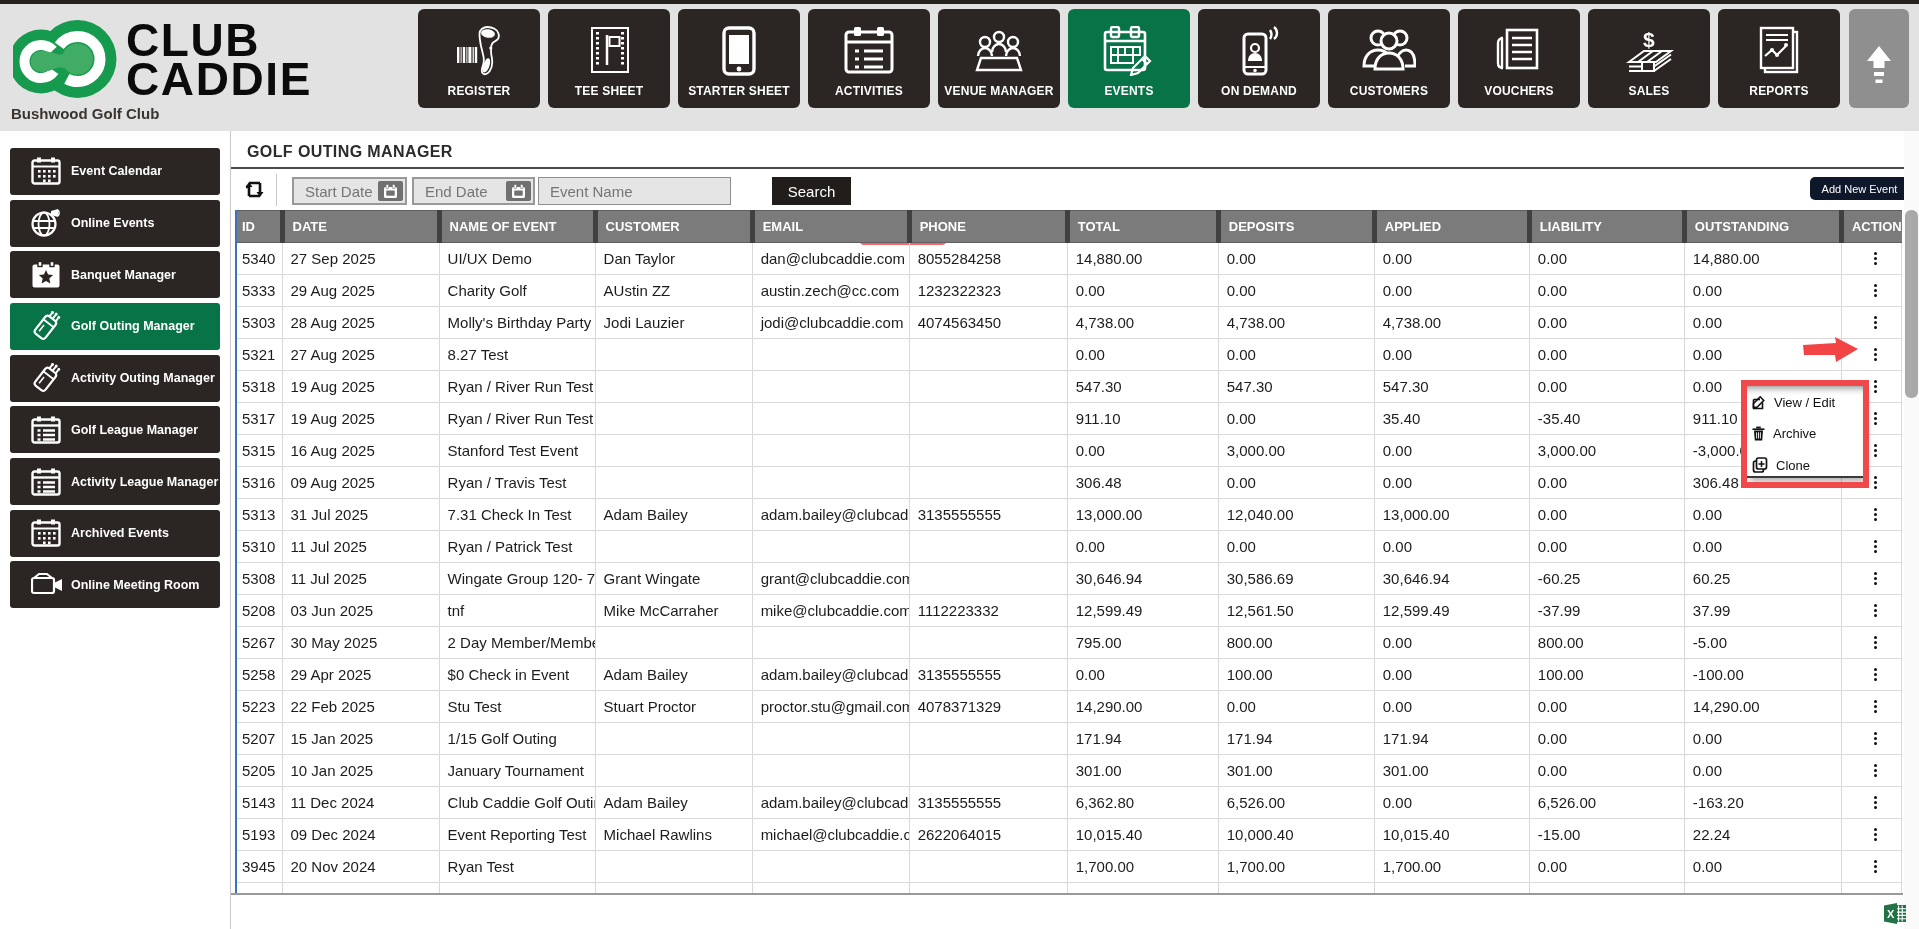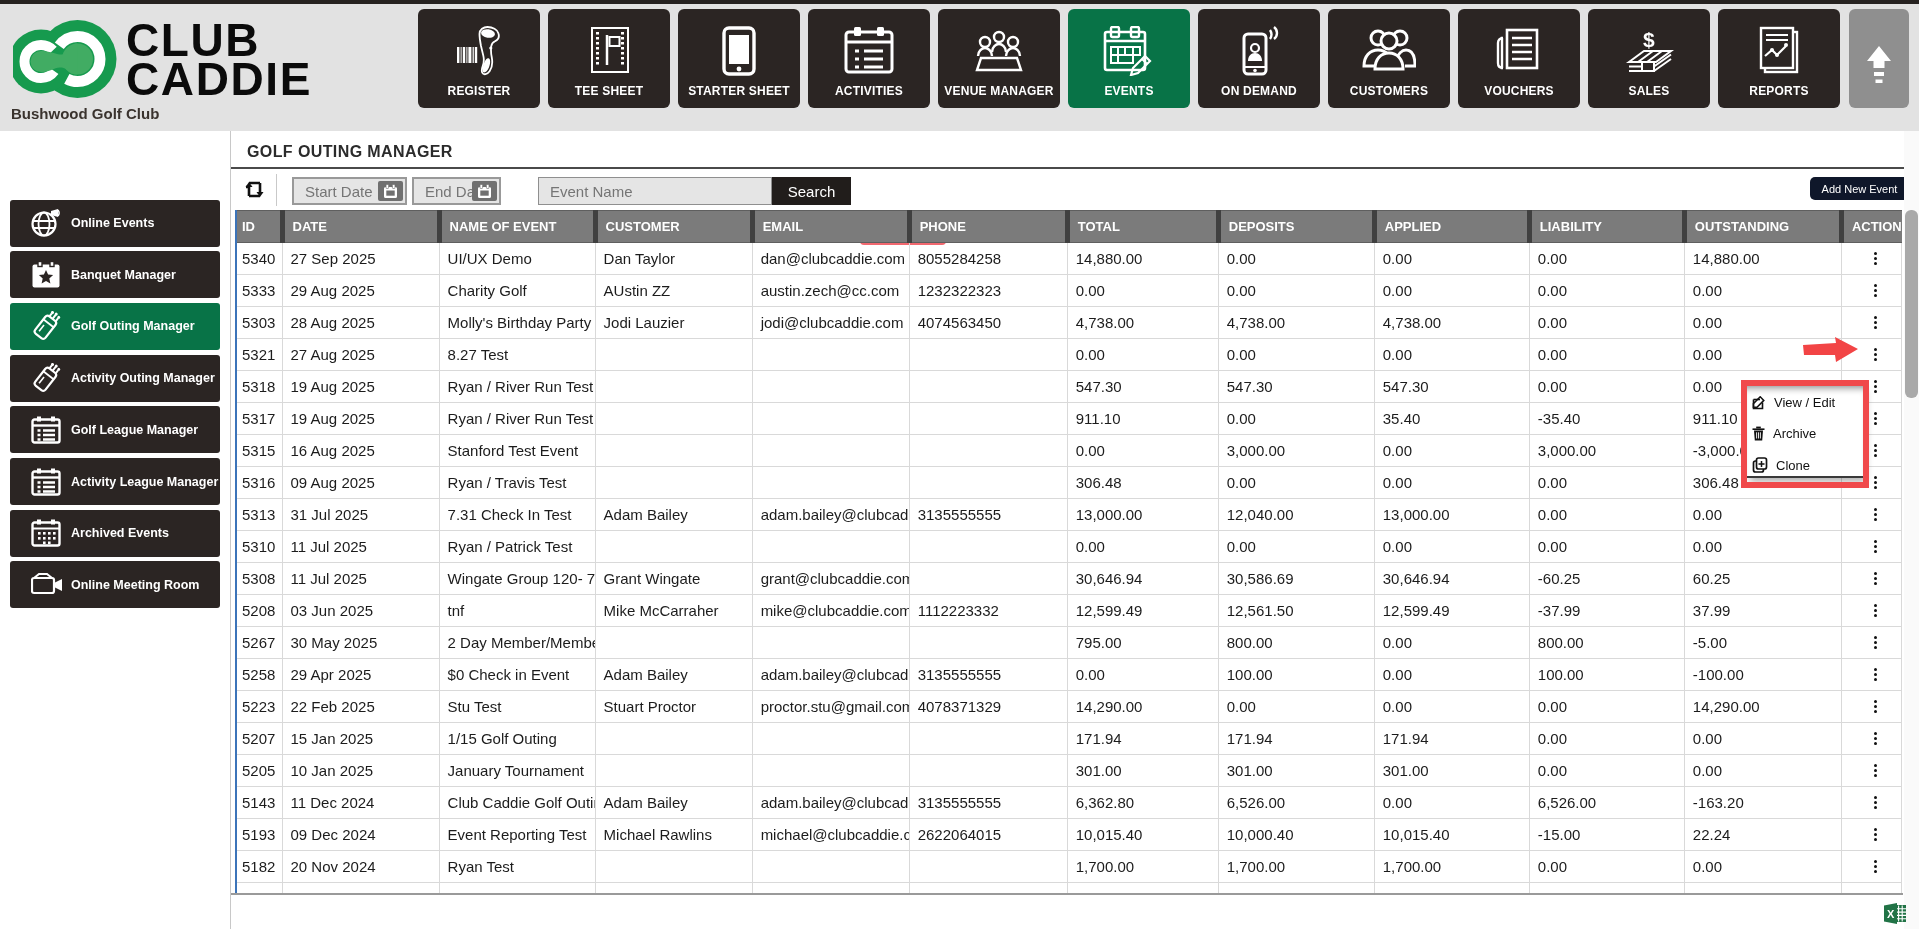--- a/index.html
+++ b/index.html
@@ -234,20 +234,41 @@
     </div>
   </div>
 <div id="upbtn"><svg width="60" height="99" viewBox="0 0 60 99">
       <path d="M30 37 L42 52 H35.5 V59 H24.5 V52 H18 z" fill="#fff"></path>
       <g fill="#fff">
         <rect x="25" y="63" width="10" height="4"></rect>
         <rect x="26.5" y="70.5" width="7" height="3.5"></rect>
       </g>
     </svg></div>
 <div id="sidebar">
+    <div class="sbtn" style="top:16.8px">
+      <svg width="30" height="28" viewBox="0 0 30 28">
+        <rect x="1.5" y="3.5" width="27" height="23" rx="2" fill="none" stroke="#fff" stroke-width="2.4"></rect>
+        <path d="M1.5 9.5 h27" stroke="#fff" stroke-width="2"></path>
+        <rect x="6" y="0.5" width="4" height="5" fill="#fff"></rect>
+        <rect x="20" y="0.5" width="4" height="5" fill="#fff"></rect>
+        <g fill="#fff">
+          <rect x="7" y="13" width="2.6" height="2.6"></rect>
+          <rect x="12" y="13" width="2.6" height="2.6"></rect>
+          <rect x="17" y="13" width="2.6" height="2.6"></rect>
+          <rect x="22" y="13" width="2.6" height="2.6"></rect>
+          <rect x="7" y="18" width="2.6" height="2.6"></rect>
+          <rect x="12" y="18" width="2.6" height="2.6"></rect>
+          <rect x="17" y="18" width="2.6" height="2.6"></rect>
+          <rect x="22" y="18" width="2.6" height="2.6"></rect>
+          <rect x="12" y="22.5" width="2.6" height="2.6"></rect>
+          <rect x="17" y="22.5" width="2.6" height="2.6"></rect>
+        </g>
+      </svg>
+      <div class="lbl">Event Calendar</div>
+    </div>
     <div class="sbtn" style="top:68.5px">
       <svg width="30" height="28" viewBox="0 0 30 28">
         <circle cx="13" cy="15" r="11.5" fill="none" stroke="#fff" stroke-width="2.2"></circle>
         <ellipse cx="13" cy="15" rx="5.5" ry="11.5" fill="none" stroke="#fff" stroke-width="1.8"></ellipse>
         <path d="M2 12 h22 M2 19 h22" stroke="#fff" stroke-width="1.8"></path>
         <path d="M20 2 l7 -2 v8 l-7 -2 z" fill="#fff"></path>
         <path d="M27 1 a5 5 0 0 1 0 6" fill="none" stroke="#fff" stroke-width="1.5"></path>
       </svg>
       <div class="lbl">Online Events</div>
     </div>
@@ -355,31 +376,31 @@
 <div class="inp" style="left:292px;width:115px;">Start Date
   <span class="calbox">
       <svg width="15" height="15" viewBox="0 0 15 15">
         <path d="M2.5 3 h10 a1.5 1.5 0 0 1 1.5 1.5 v8 a1.5 1.5 0 0 1 -1.5 1.5 h-10 a1.5 1.5 0 0 1 -1.5 -1.5 v-8 a1.5 1.5 0 0 1 1.5 -1.5 z" fill="#fff"></path>
         <rect x="3.3" y="6.5" width="8.4" height="5.2" fill="#707070"></rect>
         <rect x="3" y="0.5" width="2.6" height="4" rx="0.8" fill="#fff" stroke="#707070" stroke-width="0.7"></rect>
         <rect x="9.4" y="0.5" width="2.6" height="4" rx="0.8" fill="#fff" stroke="#707070" stroke-width="0.7"></rect>
       </svg>
     </span>
 </div>
-<div class="inp" style="left:412px;width:89px;">End Date
+<div class="inp" style="left:412px;width:123px;">End Date
   <span class="calbox">
       <svg width="15" height="15" viewBox="0 0 15 15">
         <path d="M2.5 3 h10 a1.5 1.5 0 0 1 1.5 1.5 v8 a1.5 1.5 0 0 1 -1.5 1.5 h-10 a1.5 1.5 0 0 1 -1.5 -1.5 v-8 a1.5 1.5 0 0 1 1.5 -1.5 z" fill="#fff"></path>
         <rect x="3.3" y="6.5" width="8.4" height="5.2" fill="#707070"></rect>
         <rect x="3" y="0.5" width="2.6" height="4" rx="0.8" fill="#fff" stroke="#707070" stroke-width="0.7"></rect>
         <rect x="9.4" y="0.5" width="2.6" height="4" rx="0.8" fill="#fff" stroke="#707070" stroke-width="0.7"></rect>
       </svg>
     </span>
 </div>
-<div class="inp" style="left:538px;width:234px;border:1.5px solid #8f8f8f;">Event Name</div>
+<div class="inp" style="left:538px;width:193px;border:1.5px solid #8f8f8f;">Event Name</div>
 <div id="searchbtn">Search</div>
 <div id="clearbtn">Clear</div>
 <div id="addnew">Add New Event</div>
 <table id="tbl">
     <tbody id="tbody">
       <tr>
         <th style="width:46px">ID</th>
         <th style="width:157px">DATE</th>
         <th style="width:156px">NAME OF EVENT</th>
         <th style="width:157px">CUSTOMER</th>
@@ -766,21 +787,21 @@
         <td>22.24</td>
         <td>
           <span class="dots">
             <i></i>
             <i></i>
             <i></i>
           </span>
         </td>
       </tr>
       <tr>
-        <td>5182</td>
+        <td>3945</td>
         <td>20 Nov 2024</td>
         <td>Ryan Test</td>
         <td></td>
         <td></td>
         <td></td>
         <td>1,700.00</td>
         <td>1,700.00</td>
         <td>1,700.00</td>
         <td>0.00</td>
         <td>0.00</td>

